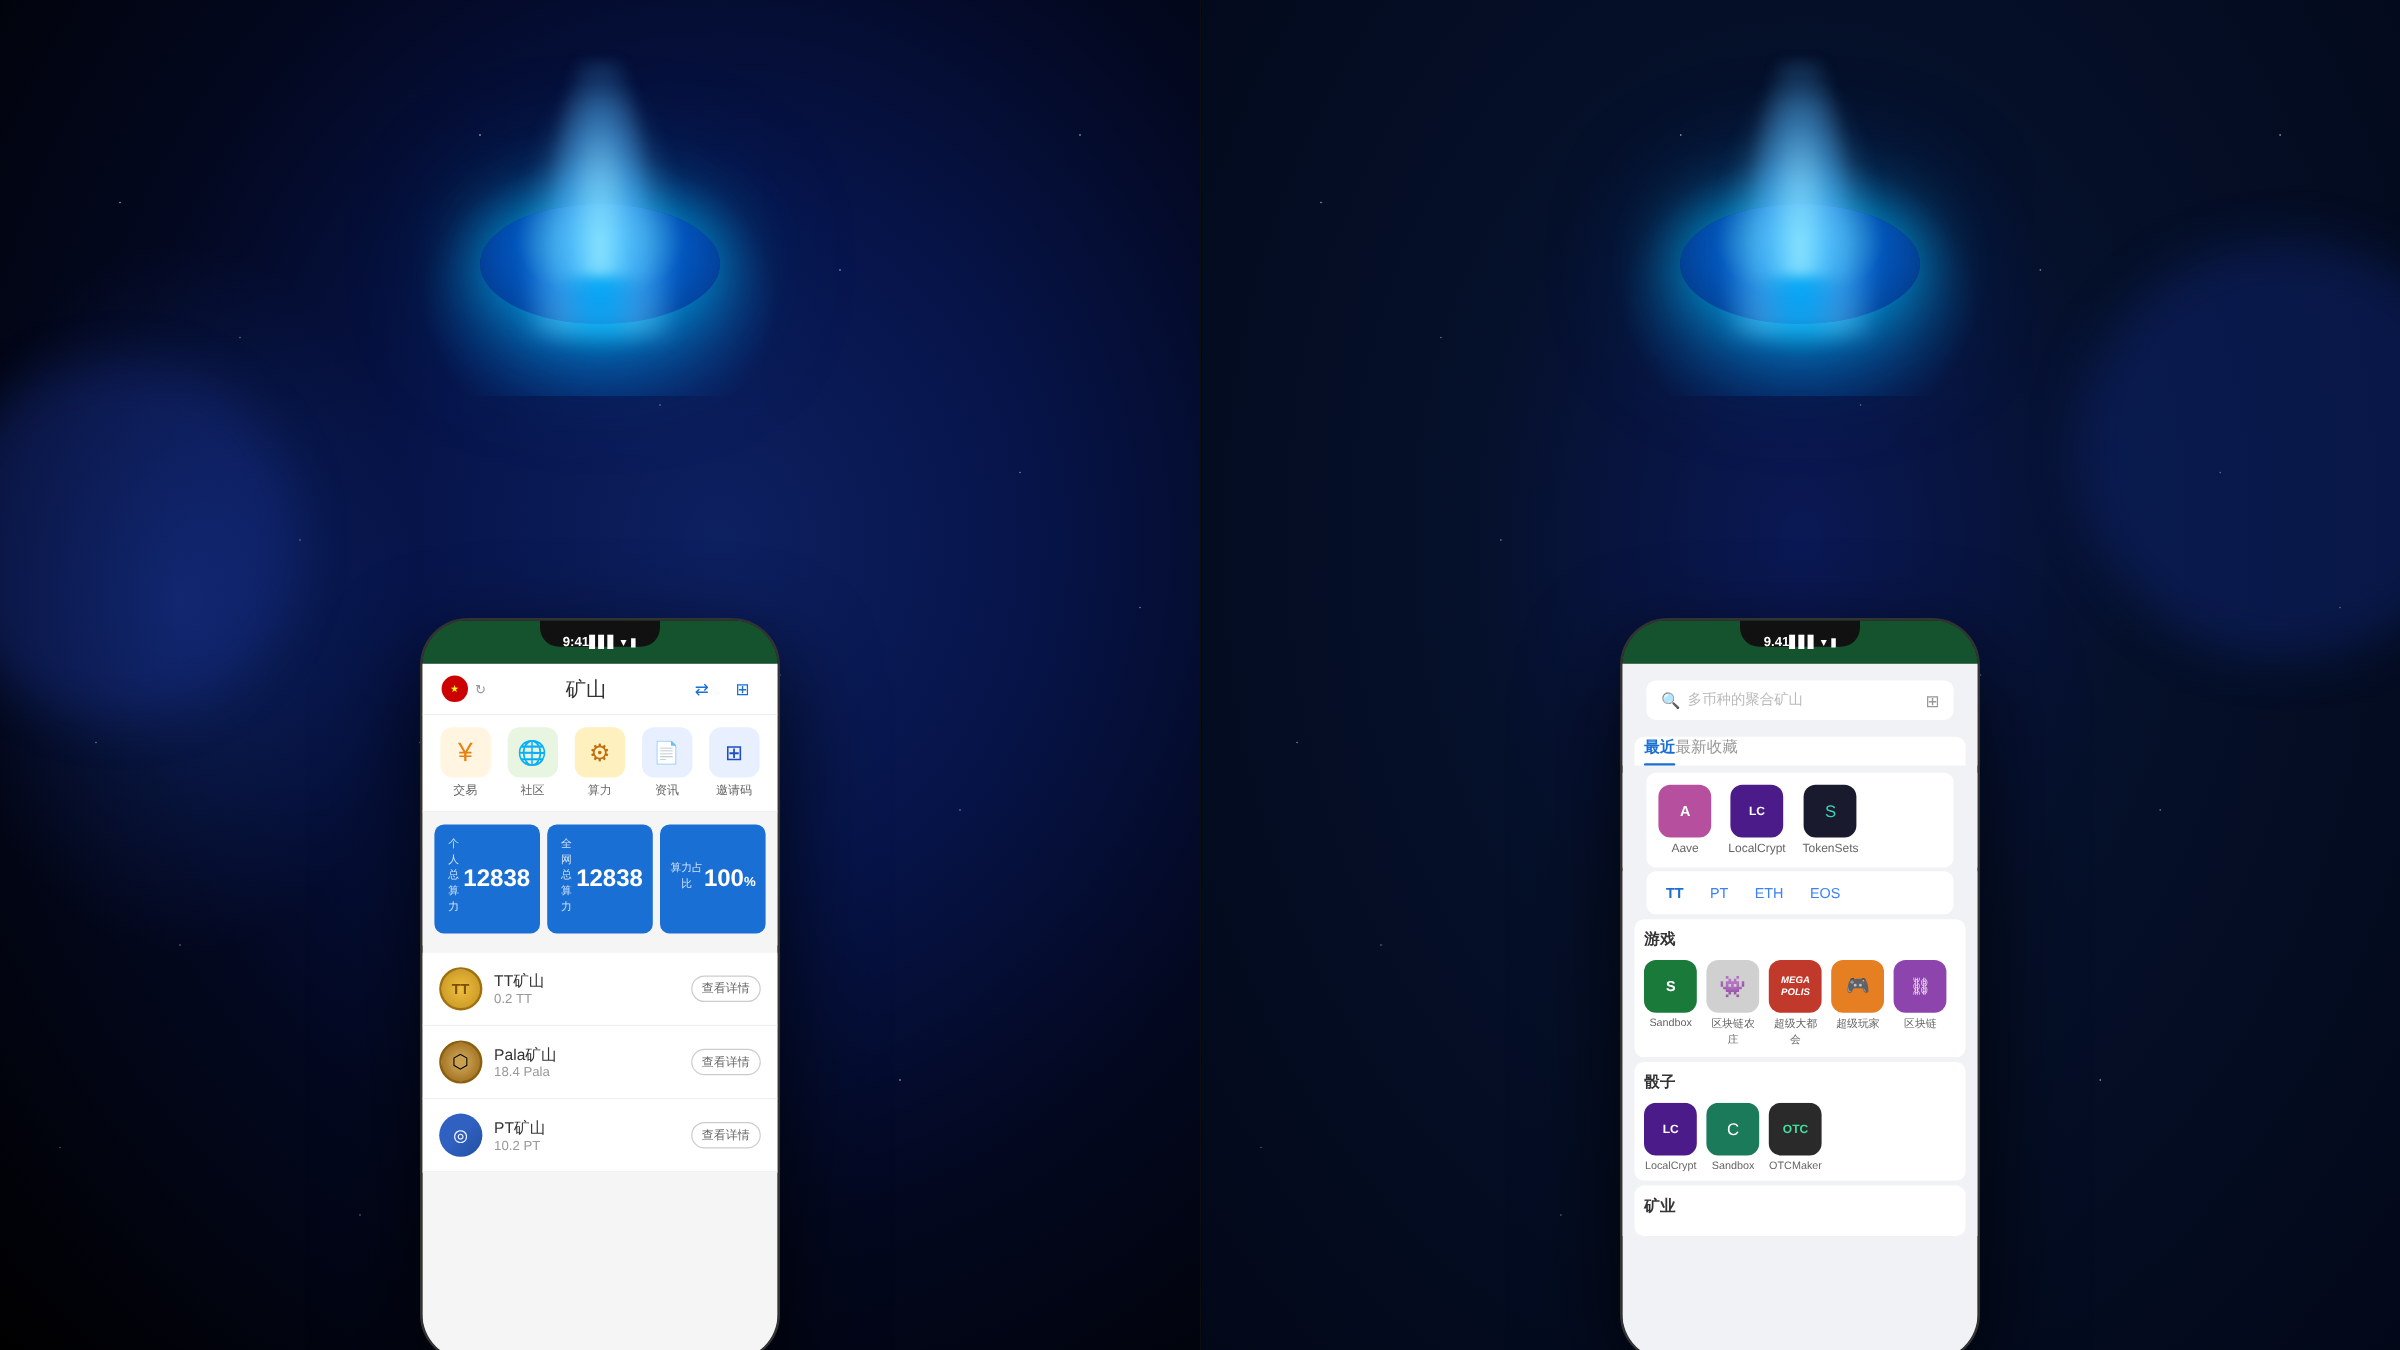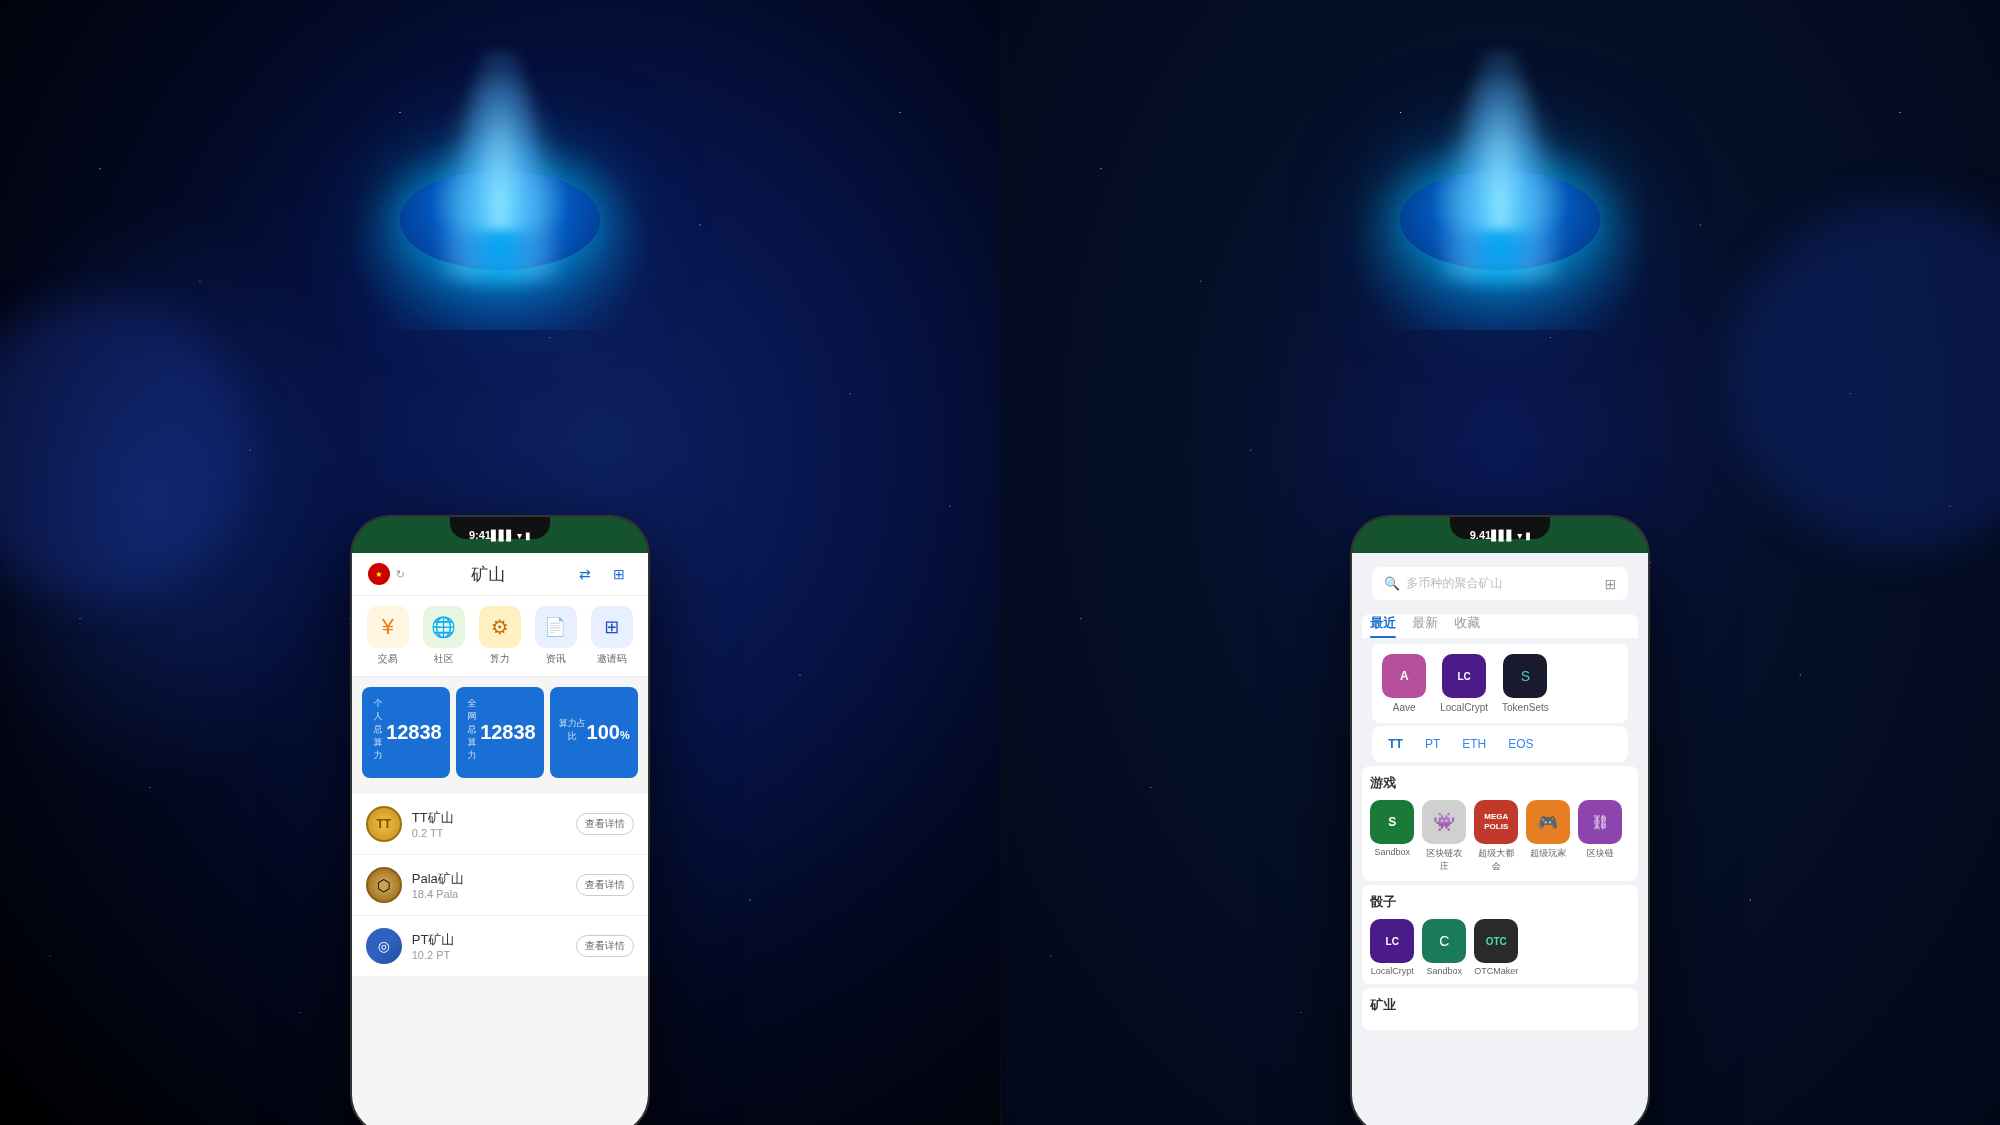--- a/index.html
+++ b/index.html
@@ -787,21 +787,21 @@
 
         <div style="background:#f0f2f5;padding:6px 10px;">
           <div class="dapp-search">
             <span class="search-icon-dapp">🔍</span>
             <span class="search-input-mock">多币种的聚合矿山</span>
             <span style="font-size:14px;color:#999;">⊞</span>
           </div>
         </div>
 
         <div style="background:#f0f2f5;padding:0 10px;">
-          <div style="background:#fff;border-radius:8px 8px 0 0;display:flex;padding:0 8px;gap:16px;">
+          <div style="background:#fff;border-radius:8px 8px 0 0;display:flex;padding:0 8px;">
             <div class="dapp-tab active">最近</div>
             <div class="dapp-tab">最新</div>
             <div class="dapp-tab">收藏</div>
           </div>
         </div>
 
         <div style="background:#f0f2f5;padding:0 10px;">
           <div class="featured-row">
             <div class="featured-item">
               <div class="dapp-icon dapp-icon-aave">
@@ -844,21 +844,21 @@
                 <span class="icon-label">Sandbox</span>
               </div>
               <div class="app-icon-item">
                 <div class="game-icon game-block" style="background:#d0d0d0;">
                   <span style="font-size:18px;">👾</span>
                 </div>
                 <span class="icon-label">区块链农庄</span>
               </div>
               <div class="app-icon-item">
                 <div class="game-icon game-mega">
-                  <span style="color:#fff;font-size:8px;font-weight:700;text-align:center;line-height:1.2;">MEGA<br>POLIS</span>
+                  <span style="color:#fff;font-size:8px;font-weight:700;text-align:center;line-height:1.2;font-style:italic;">MEGA<br>POLIS</span>
                 </div>
                 <span class="icon-label">超级大都会</span>
               </div>
               <div class="app-icon-item">
                 <div class="game-icon game-super">
                   <span style="color:#fff;font-size:16px;">🎮</span>
                 </div>
                 <span class="icon-label">超级玩家</span>
               </div>
               <div class="app-icon-item">

